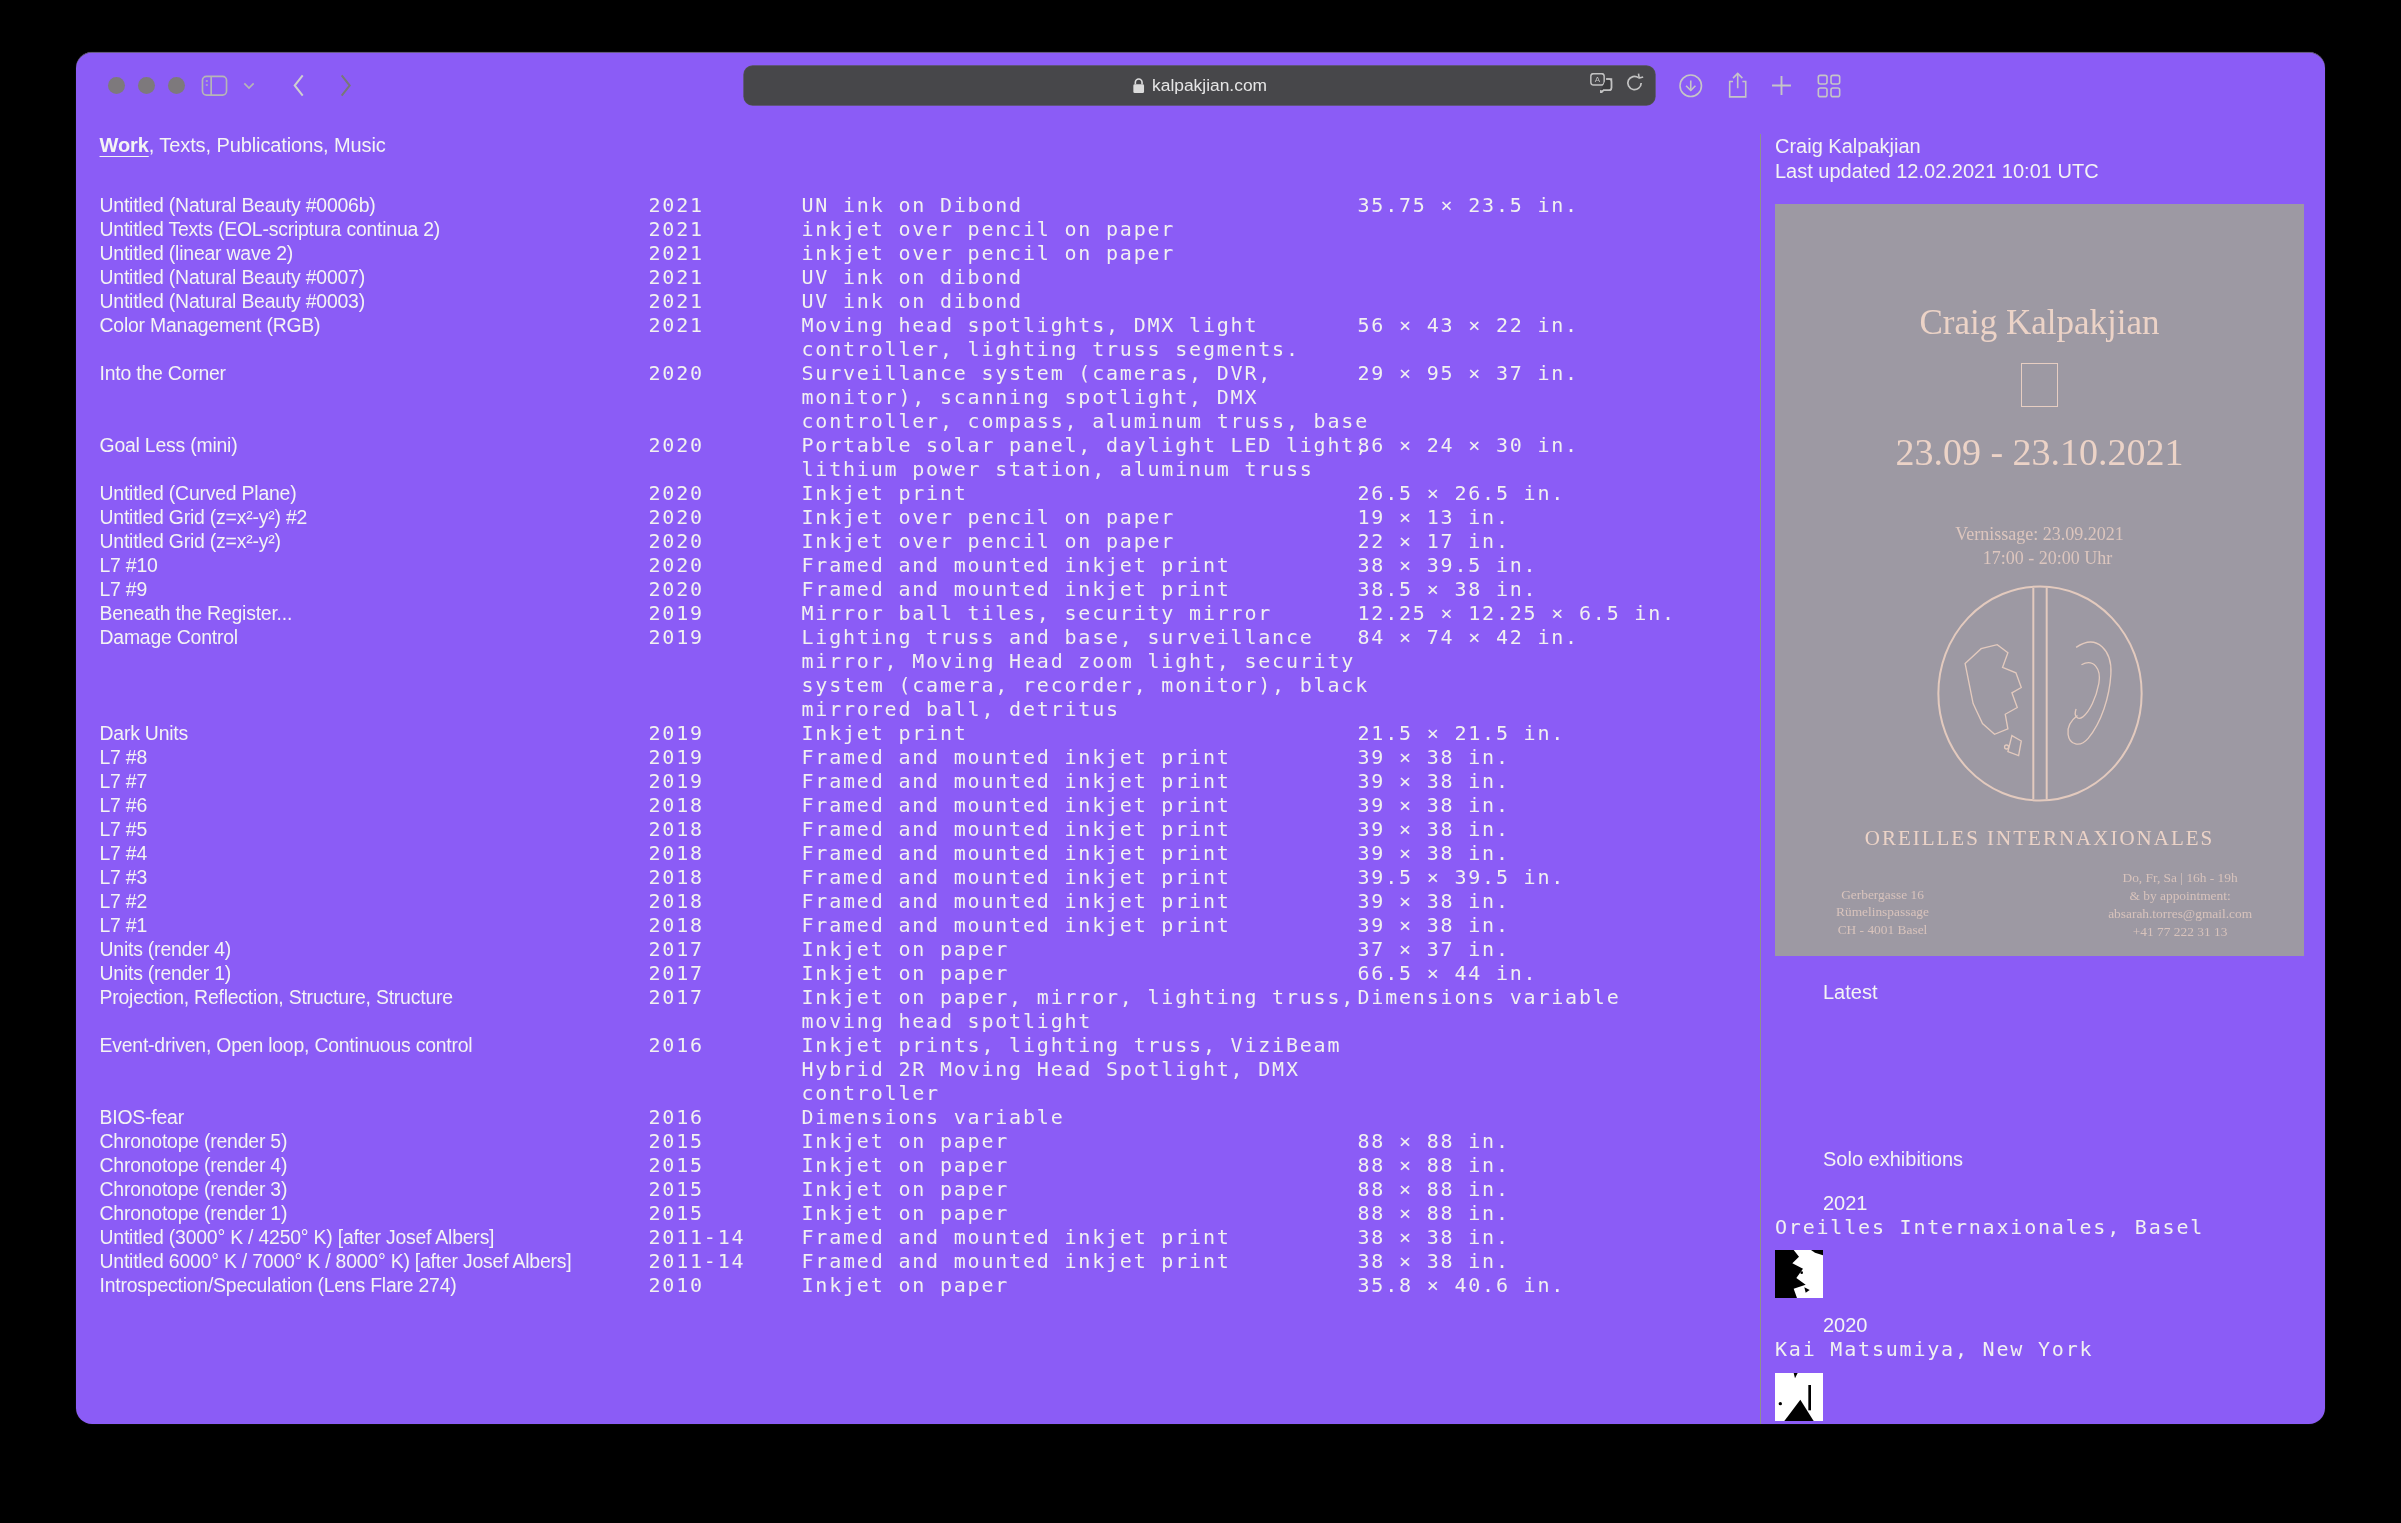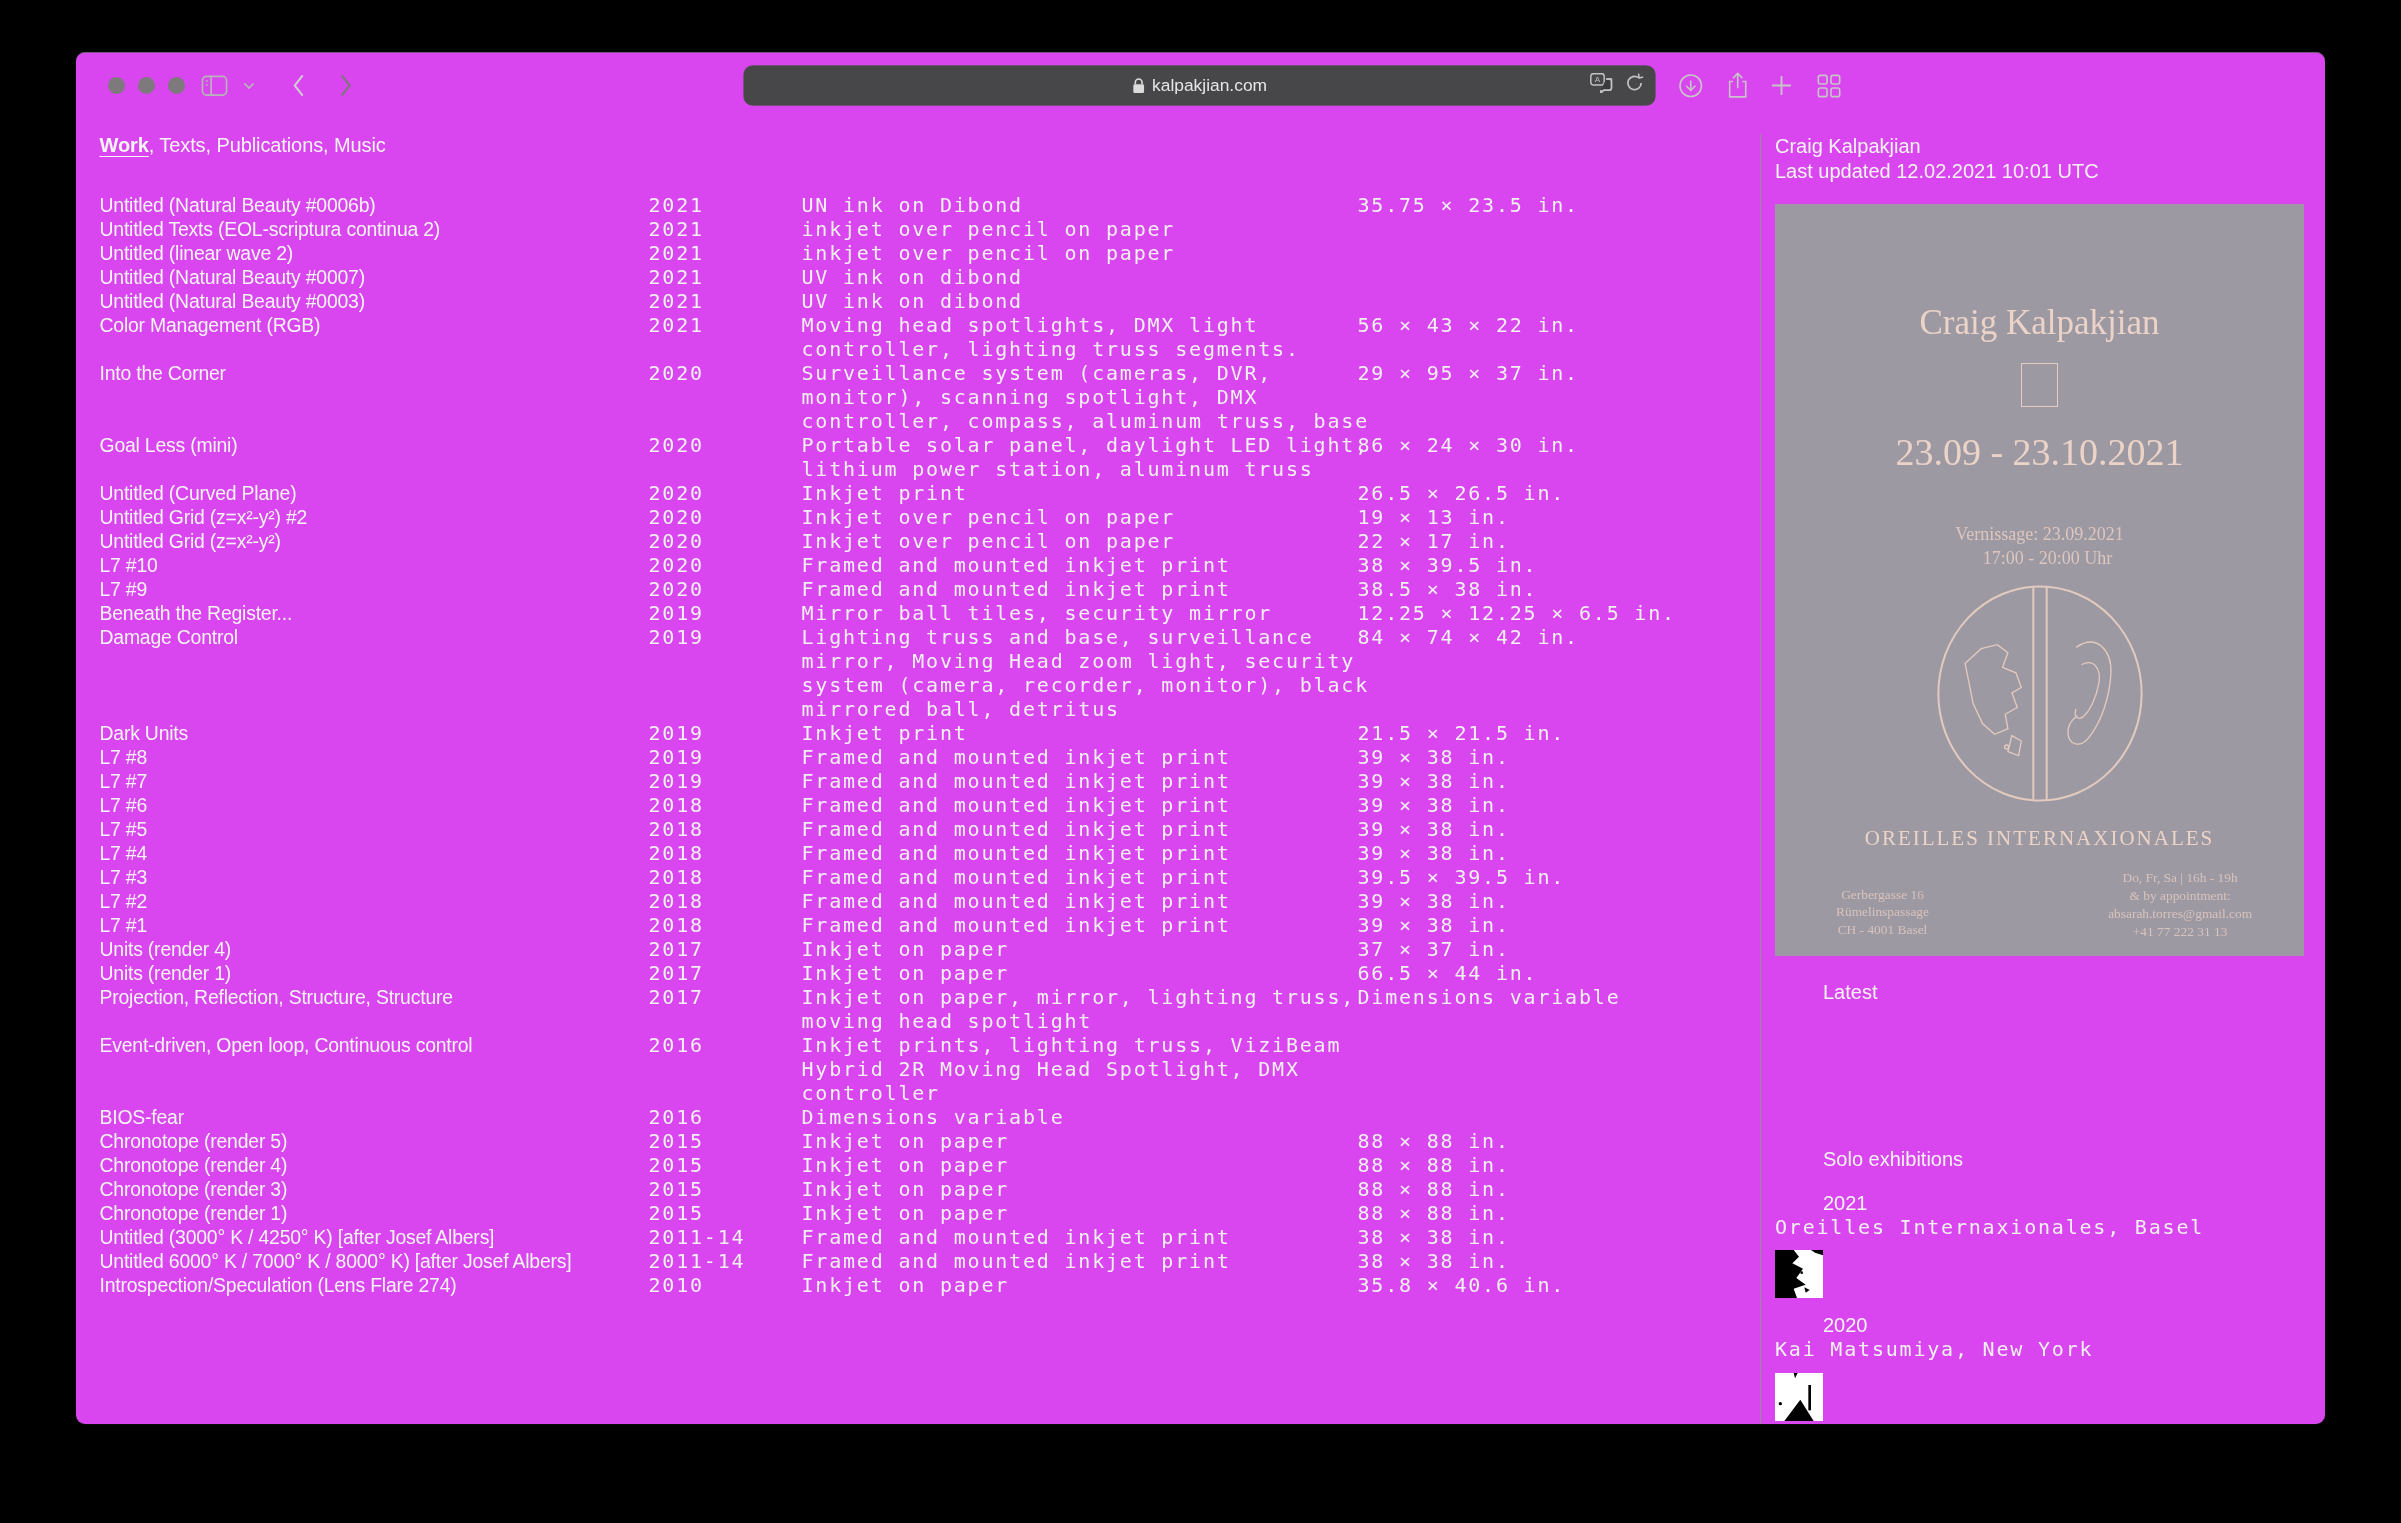--- a/index.html
+++ b/index.html
@@ -2,21 +2,21 @@
 <html style="font-size:10.7px"><head>
 <meta charset="utf-8">
 <style>
   html,body{margin:0;padding:0;}
   body{
     width:2401px;height:1524px;background:#000;overflow:hidden;
     font-family:"Liberation Sans",sans-serif;position:relative;
   }
   .window{
     position:absolute;left:76px;top:52px;width:2249px;height:1372px;
-    background:#d946ef;border-radius:9px;overflow:hidden;
+    background:#8b5cf6;border-radius:16px;overflow:hidden;
     box-shadow:0 0 0 0.7px #0a0a0a, inset 0 0.7px 0 #5a5a5c;
   }
   
   .toolbar{position:absolute;top:0;left:0;right:0;height:67px;}
   .tl{position:absolute;top:25px;width:17.4px;height:17.4px;border-radius:50%;background:#7d797c;}
   .tl.c1{left:31.5px}.tl.c2{left:62px}.tl.c3{left:92px}
   .tbtn{position:absolute;top:19px;width:29.5px;height:29.5px;display:flex;align-items:center;justify-content:center;}
   .tbtn svg{display:block}
   .urlfield{
     position:absolute;left:668px;top:14px;width:911px;height:39px;border-radius:8.7px;

